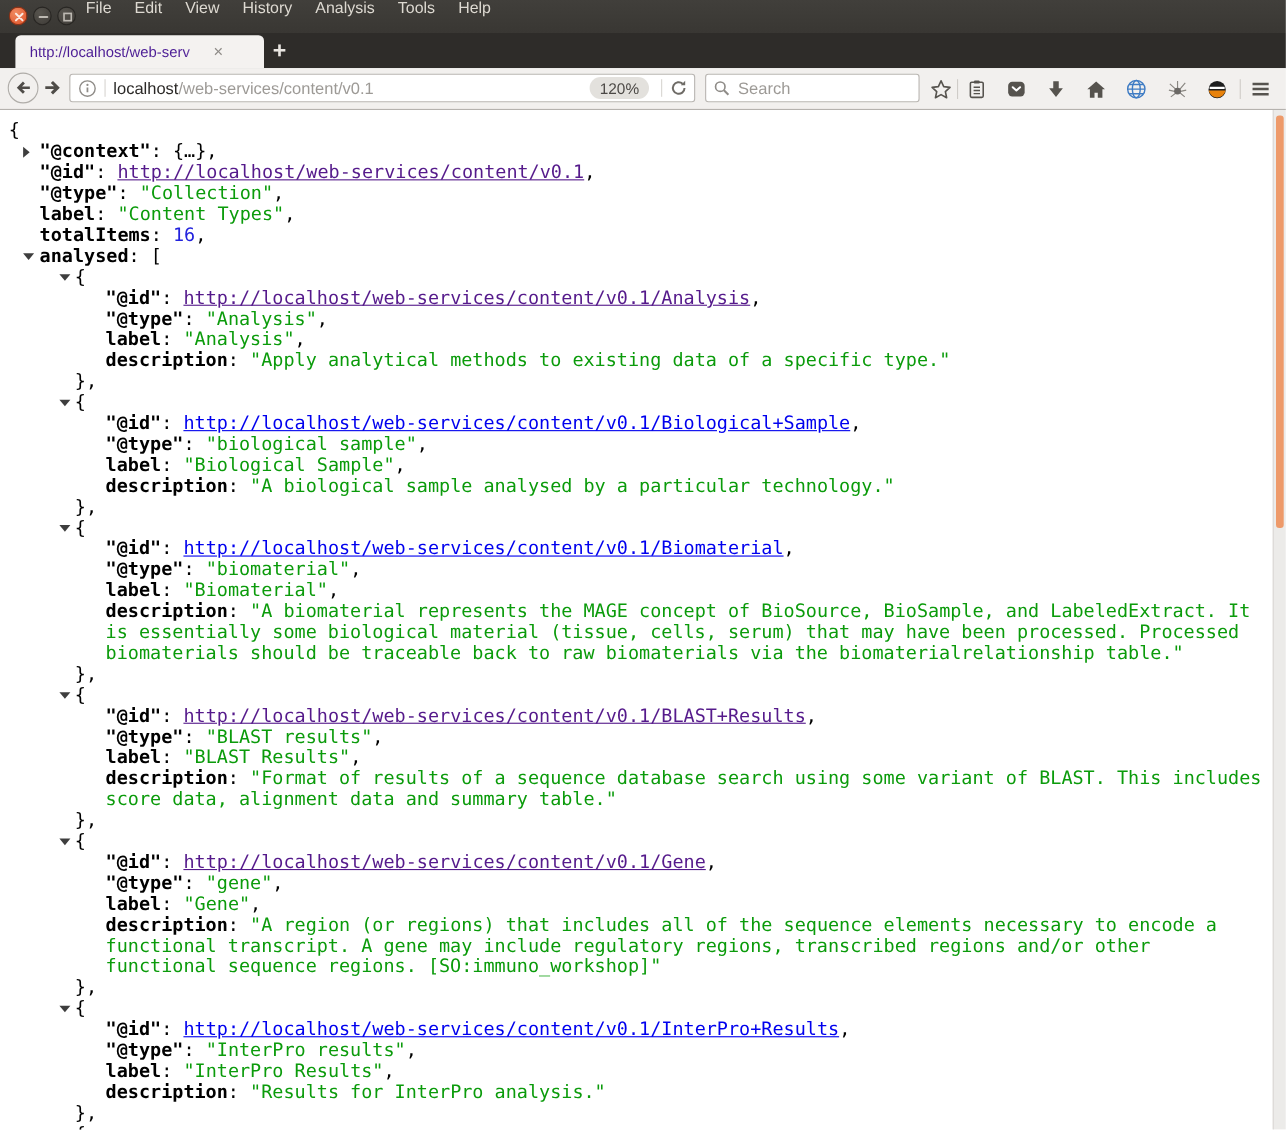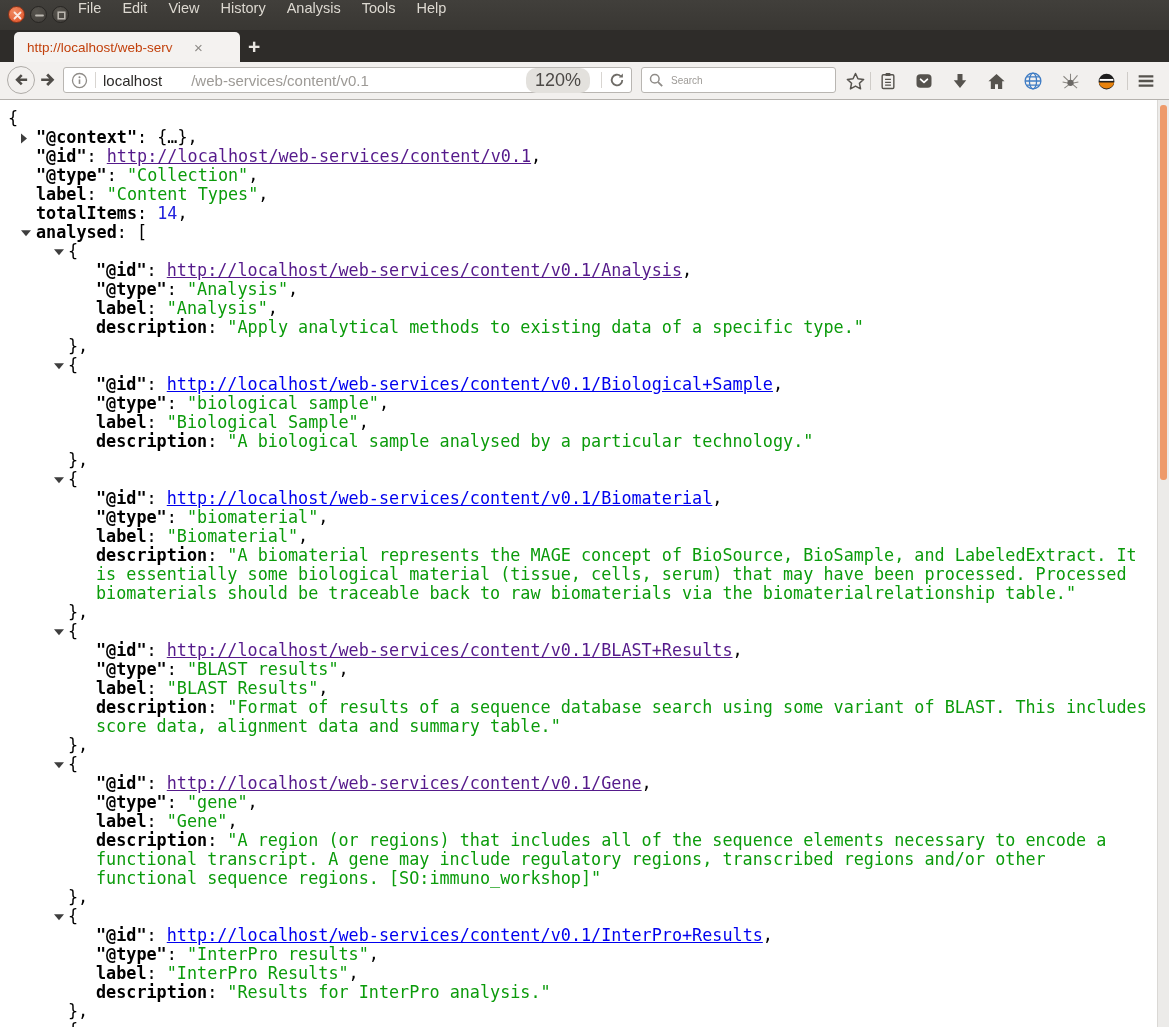--- a/index.html
+++ b/index.html
@@ -15,44 +15,44 @@
   .wbtn svg{position:absolute;left:2px;top:2px;}
   .menubar{position:absolute;left:78px;top:0;height:30px;display:flex;align-items:flex-start;gap:21px;
            color:#DDD9D1;font-size:14.5px;}
   .menubar span{cursor:default;}
 
   
   .tabbar{position:relative;height:32px;background:#2E2C29;}
   .tab{position:absolute;left:14px;top:2px;width:226px;height:30px;background:#F4F2F0;
        border-radius:5px 5px 0 0;display:flex;align-items:center;}
   .tab-title{position:relative;margin-left:13px;width:163px;overflow:hidden;white-space:nowrap;
-             font-size:13.5px;color:#c2410c;}
+             font-size:13.5px;color:#4c1d95;}
   .tab-title::after{content:"";position:absolute;right:0;top:0;bottom:0;width:22px;
              background:linear-gradient(90deg,rgba(244,242,240,0),#F4F2F0);}
   .tab-close{margin-left:4px;color:#8D8A86;font-size:15px;line-height:15px;cursor:default;}
   .newtab{position:absolute;left:248px;top:4px;color:#E9E6E1;font-size:21px;font-weight:bold;line-height:26px;}
 
   
   .navbar{position:relative;height:37px;background:#F2F0EE;border-bottom:1px solid #B5B2AE;}
   .backbtn{position:absolute;left:7px;top:4px;width:28px;height:28px;border:1px solid #AFACA8;
            border-radius:50%;box-sizing:border-box;display:flex;align-items:center;justify-content:center;}
   .fwdbtn{position:absolute;left:38px;top:8px;width:20px;height:20px;}
   .urlbar{position:absolute;left:63px;top:5px;width:569px;height:26px;background:#fff;
           border:1px solid #B9B6B2;border-radius:3px;box-sizing:border-box;
           display:flex;align-items:center;padding:0 6px 0 7px;}
   .u-divider{width:1px;height:16px;background:#D8D5D1;margin:0 7px;}
   .urltext{flex:1;font-size:15px;white-space:nowrap;overflow:hidden;}
   .urltext .host{color:#2B2927;}
-  .urltext .path{color:#9D9A96;padding-left:29px;}
-  .zoombadge{background:#E3E1DD;border-radius:10px;font-size:18px;color:#4C4946;
+  .urltext .path{color:#9D9A96;}
+  .zoombadge{background:#E3E1DD;border-radius:10px;font-size:14px;color:#4C4946;
              padding:2px 9px;margin-right:4px;}
   .searchbox{position:absolute;left:641px;top:5px;width:195px;height:26px;background:#fff;
              border:1px solid #B9B6B2;border-radius:3px;box-sizing:border-box;
              display:flex;align-items:center;padding:0 6px;}
-  .searchbox input{border:none;outline:none;flex:1;font-size:10px;color:#3C3A37;margin-left:5px;
+  .searchbox input{border:none;outline:none;flex:1;font-size:15px;color:#3C3A37;margin-left:5px;
              font-family:"Liberation Sans",sans-serif;background:transparent;width:100%;}
   .searchbox input::placeholder{color:#9D9A96;}
   .navbtn{position:absolute;top:7px;width:24px;height:24px;display:flex;align-items:center;justify-content:center;}
   .tsep{position:absolute;top:10px;width:1px;height:18px;background:#CFCCC8;}
 
   
   .content{position:absolute;top:100px;left:0;right:0;bottom:0;background:#fff;overflow:hidden;}
   .json{position:absolute;left:0;top:9px;right:12px;
         font-family:"DejaVu Sans Mono",monospace;font-size:16.8px;line-height:19px;color:#000;}
   .line{position:relative;min-height:19px;padding-right:6px;}
@@ -217,21 +217,21 @@
       </span>
   </div>
 
   <div class="content">
     <div class="json" id="json-root">
       <div class="line ind0"><span class="p">{</span></div>
       <div class="line ind1"><span class="tri tri-right tri-root"></span><span class="key">"@context"</span><span class="p">: </span><span class="p">{…}</span><span class="p">,</span></div>
       <div class="line ind1"><span class="key">"@id"</span><span class="p">: </span><a class="jlink visited">http://localhost/web-services/content/v0.1</a><span class="p">,</span></div>
       <div class="line ind1"><span class="key">"@type"</span><span class="p">: </span><span class="str">"Collection"</span><span class="p">,</span></div>
       <div class="line ind1"><span class="key">label</span><span class="p">: </span><span class="str">"Content Types"</span><span class="p">,</span></div>
-      <div class="line ind1"><span class="key">totalItems</span><span class="p">: </span><span class="num">14</span><span class="p">,</span></div>
+      <div class="line ind1"><span class="key">totalItems</span><span class="p">: </span><span class="num">16</span><span class="p">,</span></div>
       <div class="line ind1"><span class="tri tri-down tri-root"></span><span class="key">analysed</span><span class="p">: </span><span class="p">[</span></div>
       <div id="members-host">
   <div class="member">
     <div class="line ind2"><span class="tri tri-down tri-mem"></span><span class="p m-open">{</span></div>
     <div class="line ind3"><span class="key m-id-key">"@id"</span><span class="p m-colon">: </span><a class="jlink m-id-link visited">http://localhost/web-services/content/v0.1/Analysis</a><span class="p m-comma">,</span></div>
     <div class="line ind3"><span class="key m-type-key">"@type"</span><span class="p m-colon">: </span><span class="str m-type-val">"Analysis"</span><span class="p m-comma">,</span></div>
     <div class="line ind3"><span class="key m-label-key">label</span><span class="p m-colon">: </span><span class="str m-label-val">"Analysis"</span><span class="p m-comma">,</span></div>
     <div class="line ind3"><span class="key m-desc-key">description</span><span class="p m-colon">: </span><span class="str m-desc-val">"Apply analytical methods to existing data of a specific type."</span></div>
     <div class="line ind2"><span class="p m-close">},</span></div>
   </div>

